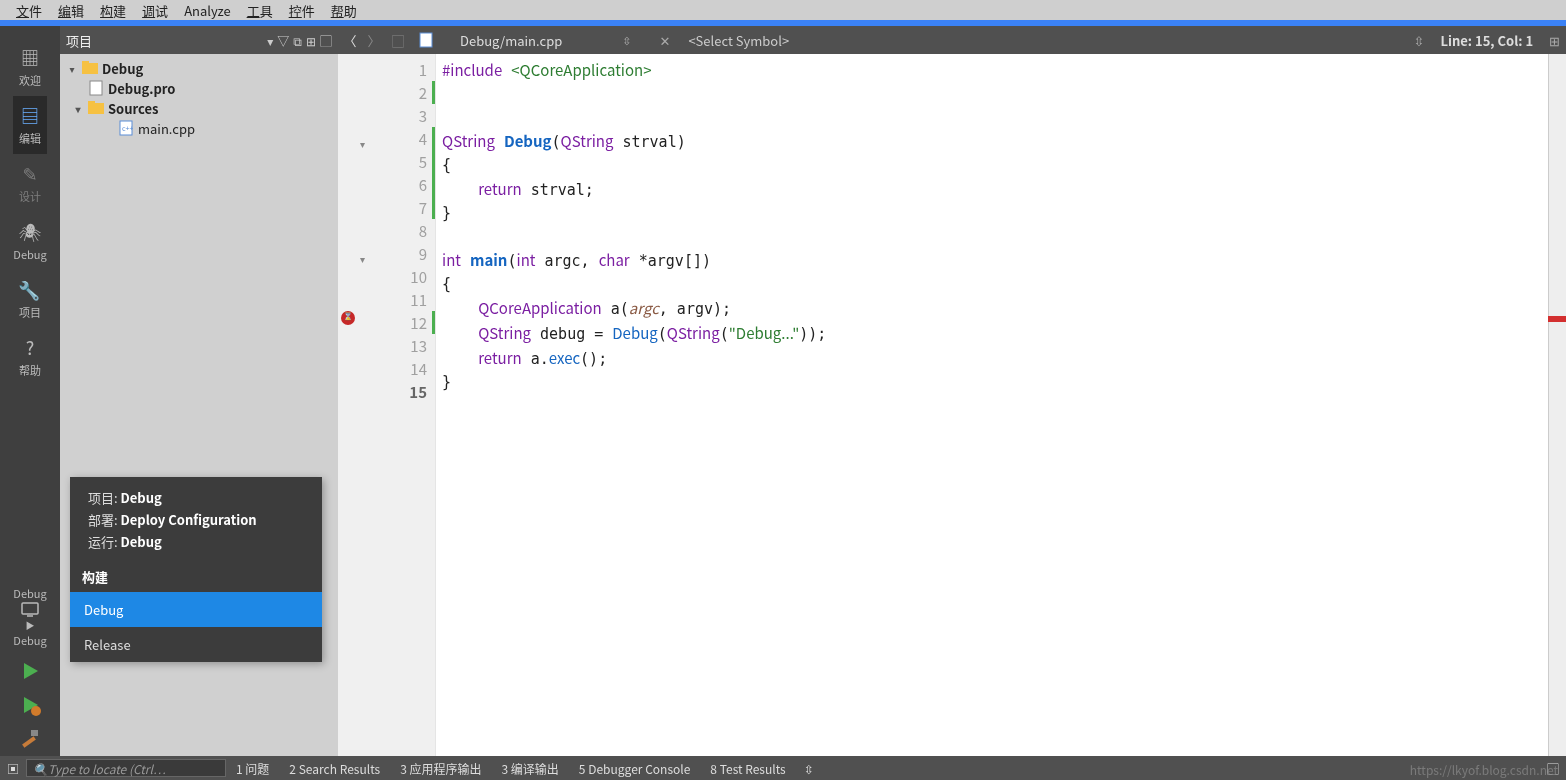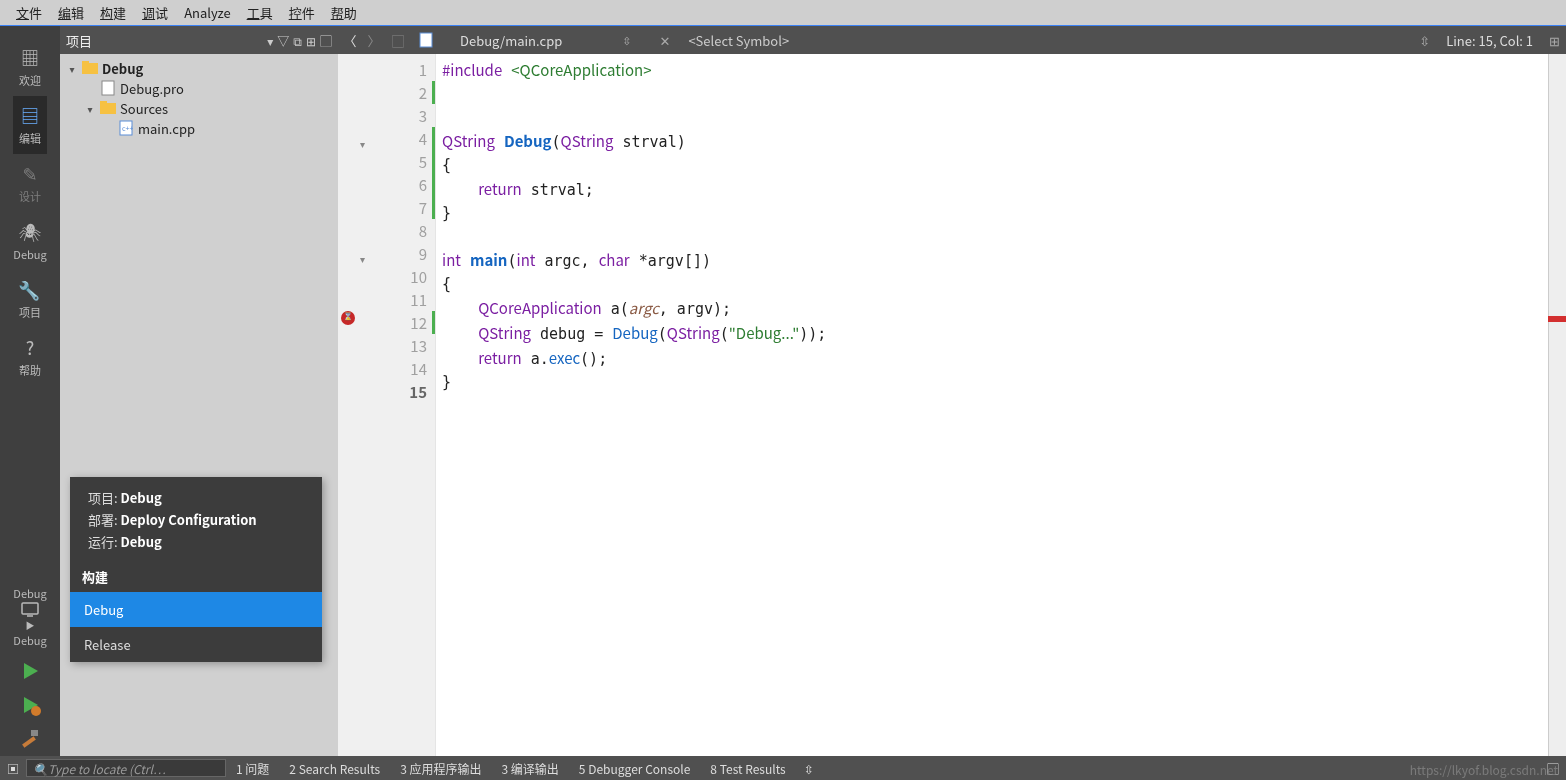--- a/index.html
+++ b/index.html
@@ -1,19 +1,19 @@
 <!DOCTYPE html>
 <html><head>
 <meta charset="utf-8">
 <style>
 * { margin: 0; padding: 0; box-sizing: border-box; font-family: "Segoe UI", "Noto Sans CJK SC", sans-serif; }
 body { width: 1566px; height: 780px; background: #3a3a3a; overflow: hidden; position: relative; }
 
 
-.menubar { height: 26px; background: #cfcfcf; display: flex; align-items: center; padding: 0 8px; font-size: 13px; color: #222; border-bottom: 1px solid #3b82f6; }
+.menubar { height: 26px; background: #cfcfcf; display: flex; align-items: center; padding: 0 8px; font-size: 13px; color: #222; border-bottom: 6px solid #3b82f6; }
 .menubar .menuitem { padding: 0 8px; cursor: default; }
 .menubar .menuitem u { text-decoration: underline; }
 
 
 .main { display: flex; height: 730px; }
 
 
 .activitybar { width: 60px; background: #3f3f3f; display: flex; flex-direction: column; align-items: center; padding-top: 12px; color: #bbb; font-size: 11px; }
 .activity-item { width: 100%; display: flex; flex-direction: column; align-items: center; padding: 8px 0; cursor: pointer; }
 .activity-item.active { background: #2a2a2a; }
@@ -25,35 +25,35 @@
 
 .sidepanel { width: 278px; background: #d0d0d0; display:flex; flex-direction:column; }
 .sidepanel-header { height: 28px; background: #505050; color: #eee; display:flex; align-items:center; padding: 0 6px; font-size: 13px; }
 .sidepanel-header .spacer { flex: 1; }
 .sidepanel-header .hdricon { margin-left: 4px; color:#ccc; cursor:pointer; font-size:12px; }
 .tree { flex:1; background: #d0d0d0; color:#222; font-size:13px; padding:4px 0; }
 .tree-row { display:flex; align-items:center; height:20px; padding-left: 6px; cursor:pointer; }
 .tree-row .twisty { width:12px; text-align:center; color:#555; font-size:10px; }
 .tree-row .ticon { width:16px; height:16px; margin:0 4px; display:flex; align-items:center; justify-content:center; }
 .tree-row.l1 { padding-left: 6px; }
-.tree-row.l2 { padding-left: 24px; }
+.tree-row.l2 { padding-left: 12px; font-weight: bold; }
 .tree-row.l3 { padding-left: 42px; }
 .bold { font-weight: bold; }
 
 
 .editor-region { flex:1; display:flex; flex-direction:column; background:#fff; }
 .editor-tabs { height: 28px; background:#505050; display:flex; align-items:center; color:#ddd; font-size:13px; }
 .nav-arrow { width:24px; text-align:center; color:#888; cursor:pointer; }
 .nav-arrow.enabled { color:#ddd; }
 .tab { display:flex; align-items:center; padding:0 8px; height:100%; background:#505050; cursor:pointer;gap:20px; }
 .tab .ticon { width:16px; height:16px; margin-right:6px; display:flex; align-items:center; justify-content:center; }
 .tab .dd { margin-left:40px; color:#aaa; font-size:11px; }
 .tab .close { margin-left:8px; color:#aaa; cursor:pointer; }
 .symbols { flex:1; padding:0 10px; cursor:pointer; color:#ccc; }
-.linecol { padding:0 10px; color:#ddd; cursor:pointer; }
+.linecol { padding:0 10px; color:#ddd; cursor:pointer;font-weight:bold; }
 .tailicon { padding:0 6px; color:#aaa; cursor:pointer; }
 
 .editor-body { flex:1; display:flex; position:relative; }
 .gutter { width:78px; background:#f0f0f0; border-right:1px solid #e5e5e5; font-family: Consolas, "DejaVu Sans Mono", monospace; font-size:15px; color:#a0a0a0; text-align:right; padding-top:4px; }
 .gutter .gline { height:23px; line-height:23px; padding-right:8px; position:relative; }
 .gutter .gline .fold { position:absolute; left:2px; top:5px; font-size:10px; color:#888; }
 .gutter .gline.curr { color:#666; font-weight:bold; }
 .gutter .gline .bar { position:absolute; right:0; top:0; bottom:0; width:3px; background:#4caf50; }
 .bp-col { width:20px; background:#f0f0f0; }
 .bp-col .bpln { height:23px; position:relative; }

